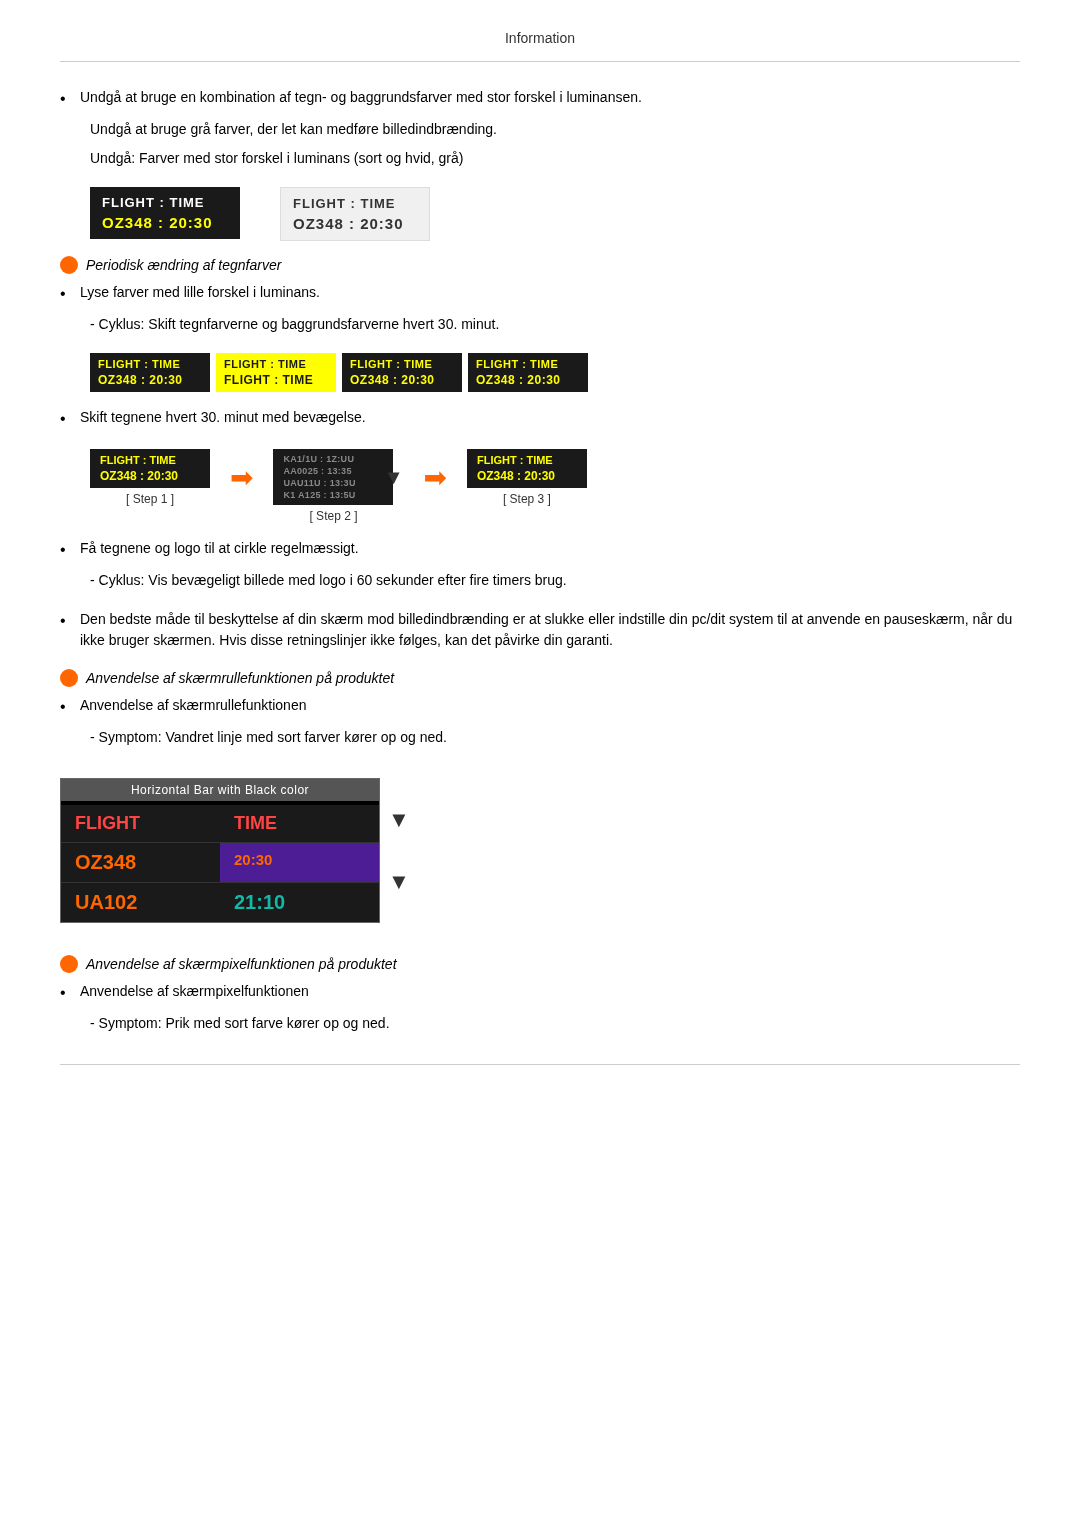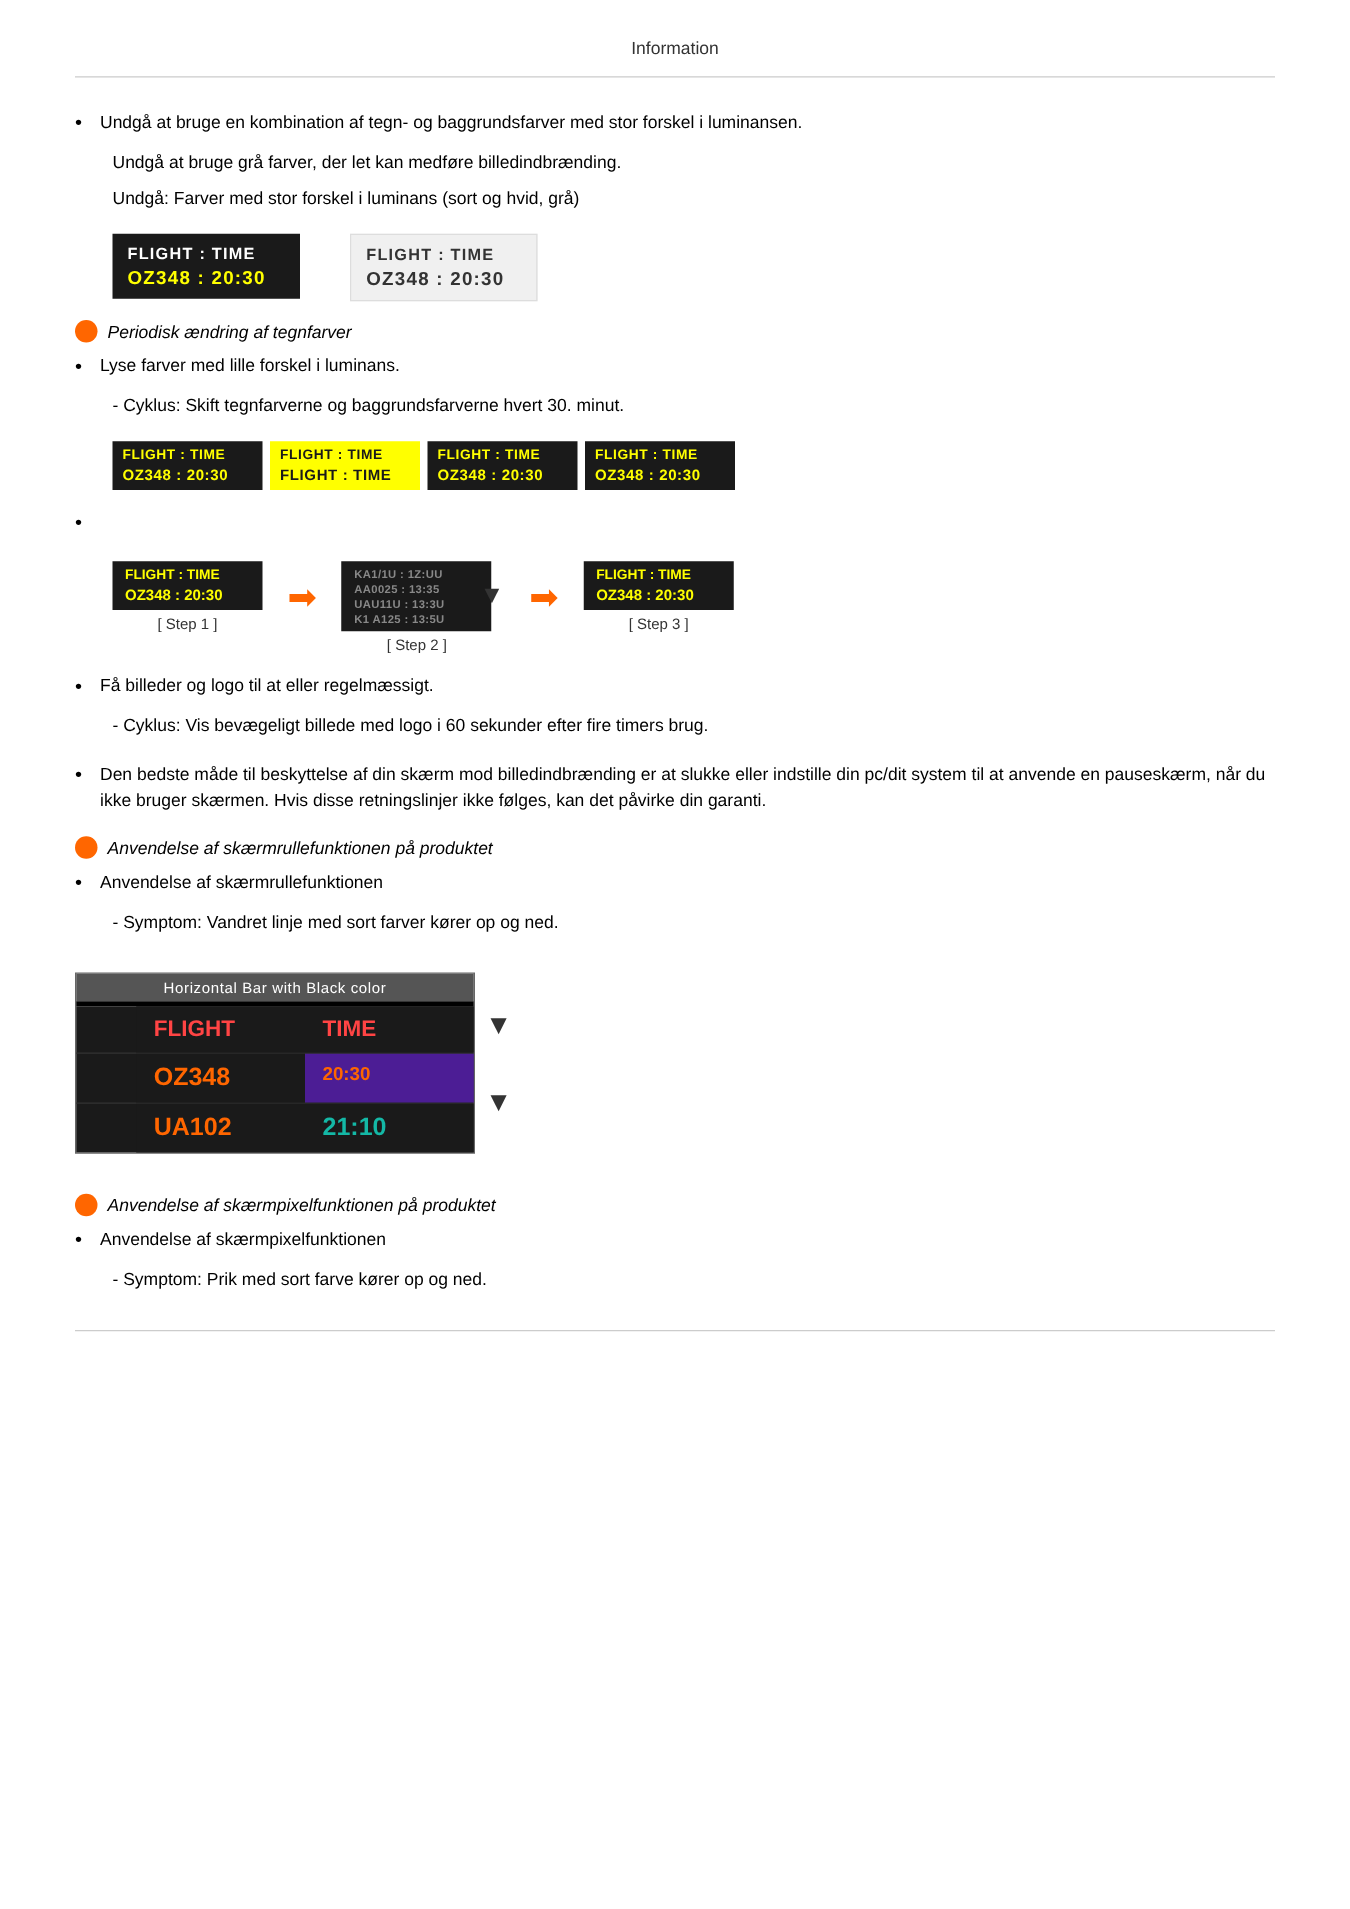--- a/index.html
+++ b/index.html
@@ -212,21 +212,20 @@
     .scrollbar-black-bar {
       background: #000000;
       height: 4px;
     }
     .scrollbar-content {
       background: #1a1a1a;
     }
     .scrollbar-row {
       display: flex;
       border-bottom: 1px solid #333;
-      padding-left: 48px;
     }
     .scrollbar-cell {
       flex: 1;
       padding: 8px 14px;
       font-size: 18px;
       font-weight: bold;
     }
     .sc-flight { color: #ff4444; background: #1a1a1a; }
     .sc-time { color: #ff4444; background: #1a1a1a; }
     .sc-oz { color: #ff6600; background: #1a1a1a; font-size: 20px; }
@@ -291,20 +290,21 @@
     </div>
     <div class="cycle-box cb4">
       <div class="ch">FLIGHT  :  TIME</div>
       <div class="cd">OZ348   :  20:30</div>
     </div>
   </div>
 
   <div class="section" style="margin-top:15px;">
     <div class="bullet-item">
       <span class="bullet">•</span>
+      <span class="bullet-text">Skift tegnene hvert 30. minut med bevægelse.</span>
     </div>
   </div>
 
   <div class="step-demos">
 
     <div class="step-container">
       <div class="step-box step1-box">
         <div class="sh">FLIGHT  :  TIME</div>
         <div class="sd">OZ348   :  20:30</div>
       </div>
@@ -332,21 +332,21 @@
         <div class="sh">FLIGHT  :  TIME</div>
         <div class="sd">OZ348   :  20:30</div>
       </div>
       <div class="step-label">[ Step 3 ]</div>
     </div>
   </div>
 
   <div class="section" style="margin-top:15px;">
     <div class="bullet-item">
       <span class="bullet">•</span>
-      <span class="bullet-text">Få billeder og logo til at eller regelmæssigt.</span>
+      <span class="bullet-text">Få tegnene og logo til at cirkle regelmæssigt.</span>
     </div>
     <div class="indent-text">- Cyklus: Vis bevægeligt billede med logo i 60 sekunder efter fire timers brug.</div>
   </div>
 
   <div class="section">
     <div class="bullet-item">
       <span class="bullet">•</span>
       <span class="bullet-text">Den bedste måde til beskyttelse af din skærm mod billedindbrænding er at slukke eller indstille din pc/dit system til at anvende en pauseskærm, når du ikke bruger skærmen. Hvis disse retningslinjer ikke følges, kan det påvirke din garanti.</span>
     </div>
   </div>

